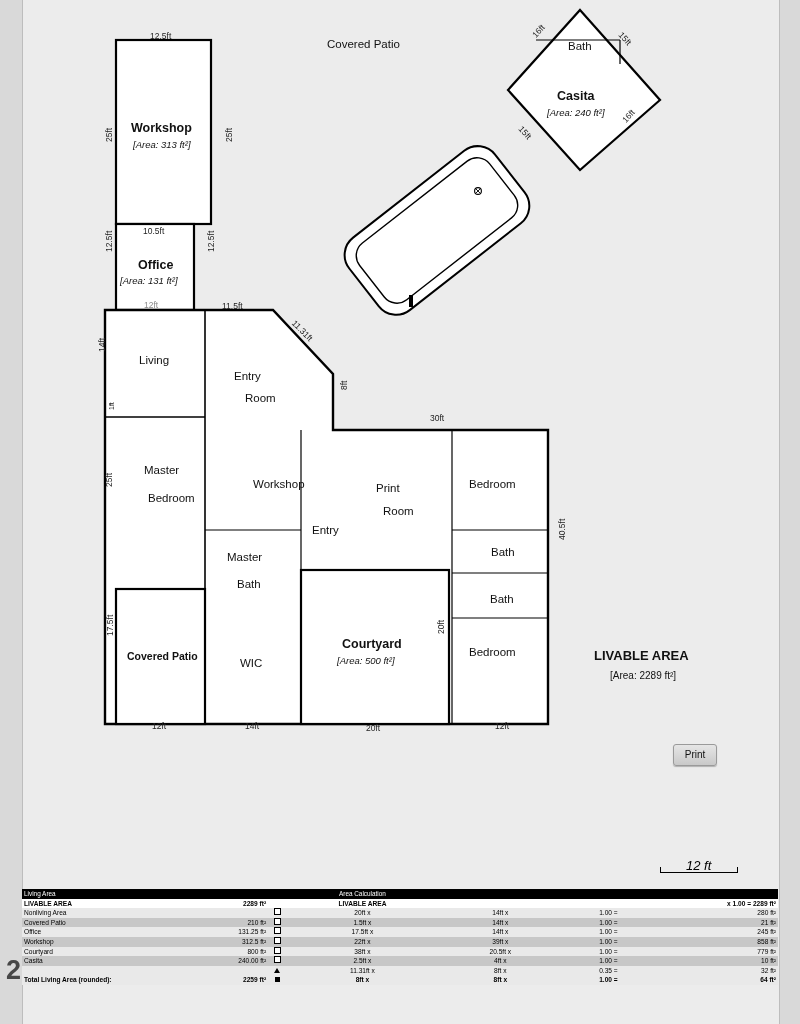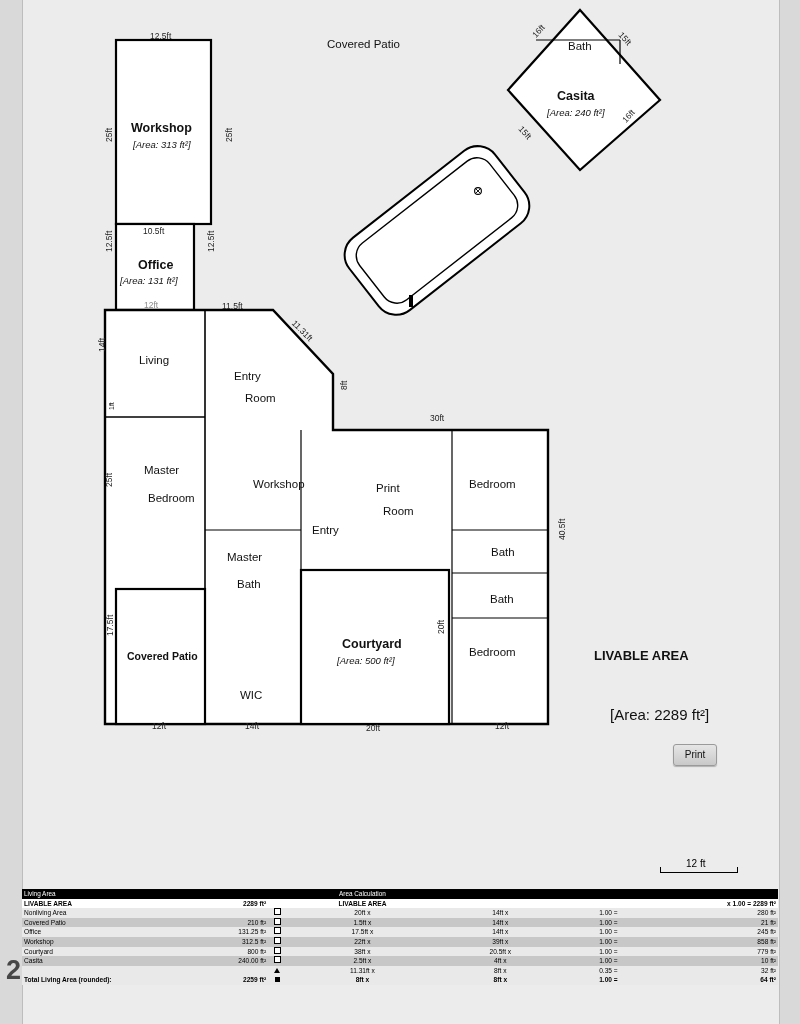--- a/index.html
+++ b/index.html
@@ -17,37 +17,37 @@
   .canvas{position:absolute;left:0;top:0;width:800px;height:1024px;}
   .lbl{
     position:absolute;color:#111;white-space:nowrap;
   }
   .rm{font-size:11.5px;}
   .rm-b{font-size:12.5px;font-weight:bold;}
   .dim{font-size:8.5px;color:#222;}
   .dim-v{font-size:8.5px;color:#222;transform:rotate(-90deg);transform-origin:left top;}
   .area{font-size:9.5px;font-style:italic;}
   .big{font-size:13px;font-weight:bold;}
-  .big2{font-size:15px;margin-top:36px;}
+  .big2{font-size:10px;}
 
   
   .print-btn{
     position:absolute;left:673px;top:744px;width:42px;height:20px;
     background:linear-gradient(#e6e6e6,#c9c9c9);
     border:1px solid #9a9a9a;border-radius:3px;
     font-size:10px;color:#111;text-align:center;line-height:20px;
     box-shadow:0 1px 1px rgba(0,0,0,.25);
   }
 
   
   .scale-wrap{position:absolute;left:660px;top:860px;width:80px;height:18px;}
   .scale-line{position:absolute;left:0;top:12px;width:78px;height:1px;background:#000;}
   .scale-tick-l{position:absolute;left:0;top:7px;width:1px;height:6px;background:#000;}
   .scale-tick-r{position:absolute;left:77px;top:7px;width:1px;height:6px;background:#000;}
-  .scale-text{position:absolute;left:26px;top:-2px;font-size:10px;}
+  .scale-text{position:absolute;left:26px;top:-2px;font-size:13px;font-style:italic;}
 
   
   .watermark{
     position:absolute;left:6px;top:955px;
     font-size:27px;font-weight:bold;color:#2e2e2e;
     letter-spacing:1px;opacity:.85;
   }
 
   
   .calc{
@@ -139,21 +139,21 @@
 <div class="lbl rm" style="left:469px;top:478px;">Bedroom</div>
 <div class="lbl rm" style="left:491px;top:546px;">Bath</div>
 <div class="lbl rm" style="left:490px;top:593px;">Bath</div>
 <div class="lbl rm" style="left:469px;top:646px;">Bedroom</div>
 
 <div class="lbl rm" style="left:227px;top:551px;">Master</div>
 <div class="lbl rm" style="left:237px;top:578px;">Bath</div>
 
 <div class="lbl rm" style="left:312px;top:524px;">Entry</div>
 <div class="lbl rm" style="left:127px;top:650px;font-size:10.5px;font-weight:bold;">Covered Patio</div>
-<div class="lbl rm" style="left:240px;top:657px;margin-top:32px;">WIC</div>
+<div class="lbl rm" style="left:240px;top:657px;">WIC</div>
 
 <div class="lbl rm-b" style="left:342px;top:637px;">Courtyard</div>
 <div class="lbl area" style="left:337px;top:655px;">[Area: 500 ft²]</div>
 
 <div class="lbl big" style="left:594px;top:648px;">LIVABLE AREA</div>
 <div class="lbl big2" style="left:610px;top:670px;">[Area: 2289 ft²]</div>
 
 <div class="lbl dim" style="left:150px;top:31px;">12.5ft</div>
 <div class="lbl dim-v" style="left:104px;top:142px;">25ft</div>
 <div class="lbl dim-v" style="left:224px;top:142px;">25ft</div>

